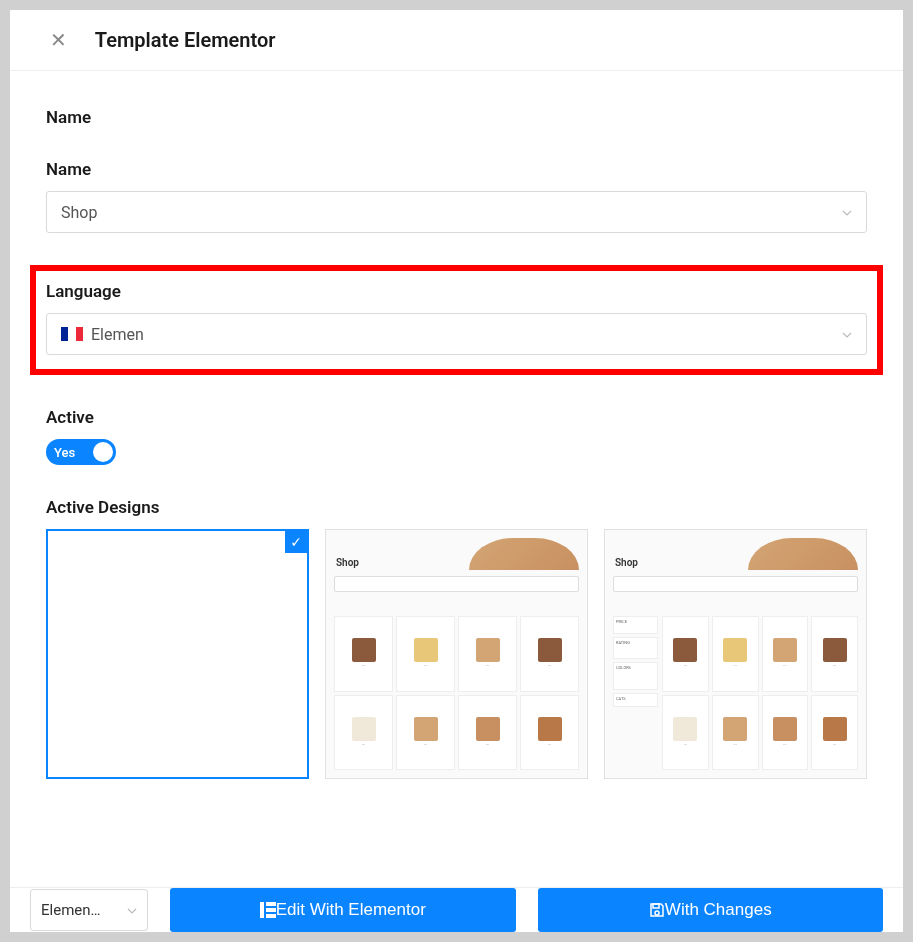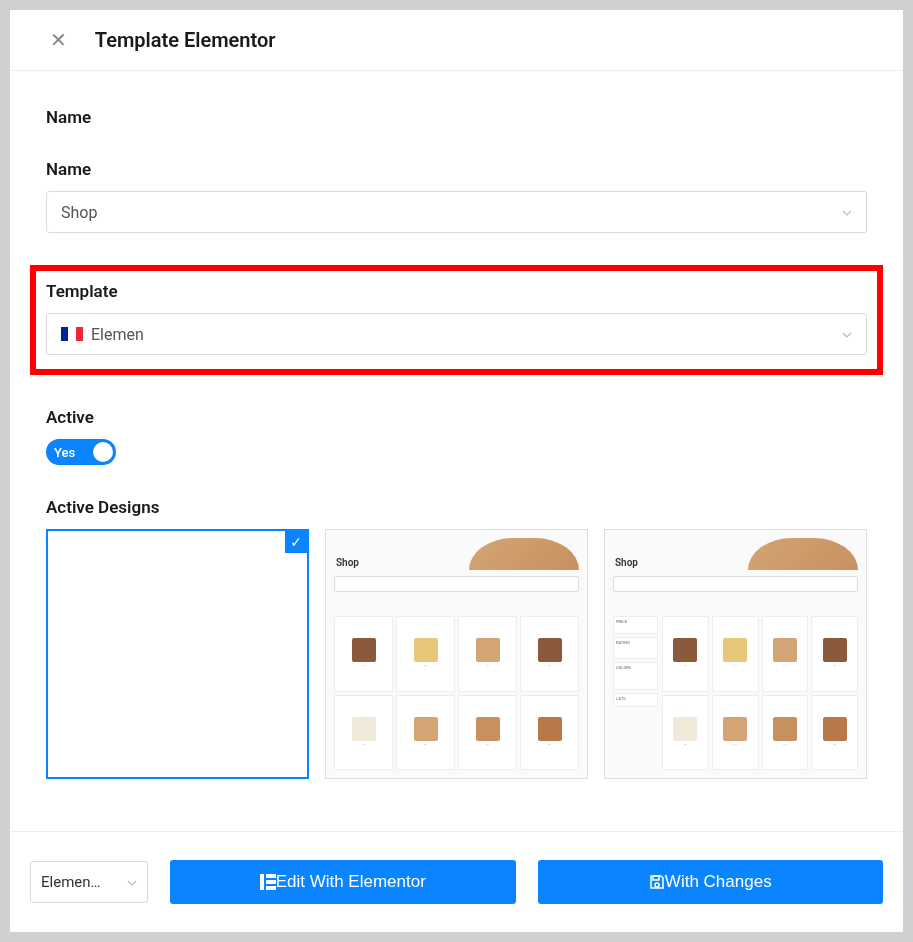--- a/index.html
+++ b/index.html
@@ -252,21 +252,21 @@
     .product-text {
       font-size: 4px;
       color: #666;
       margin-top: 2px;
       text-align: center;
       line-height: 1.2;
     }
     .modal-footer {
       display: flex;
       align-items: center;
-      padding: 28px 20px;
+      padding: 0 20px;
       gap: 22px;
       border-top: 1px solid #eee;
       background: #fff;
     }
     .footer-select {
       width: 118px;
       height: 42px;
       border: 1px solid #d9d9d9;
       border-radius: 3px;
       display: flex;
@@ -319,21 +319,21 @@
         <span class="chevron-down">
           <svg width="10" height="6" viewBox="0 0 10 6">
               <path d="M1 1 L5 5 L9 1" stroke="#bbb" stroke-width="1.2" fill="none"></path>
             </svg>
         </span>
       </div>
     </div>
 
     <div class="highlight-box">
       <div class="form-group">
-        <label class="form-label">Template</label>
+        <label class="form-label">Language</label>
         <div class="select-input">
           <span class="select-value">
             <span class="flag-icon">
               <span class="flag-stripe" style="background:#002395"></span>
               <span class="flag-stripe" style="background:#ffffff"></span>
               <span class="flag-stripe" style="background:#ed2939"></span>
             </span>
             <span>Elemen</span>
           </span>
           <span class="chevron-down">

